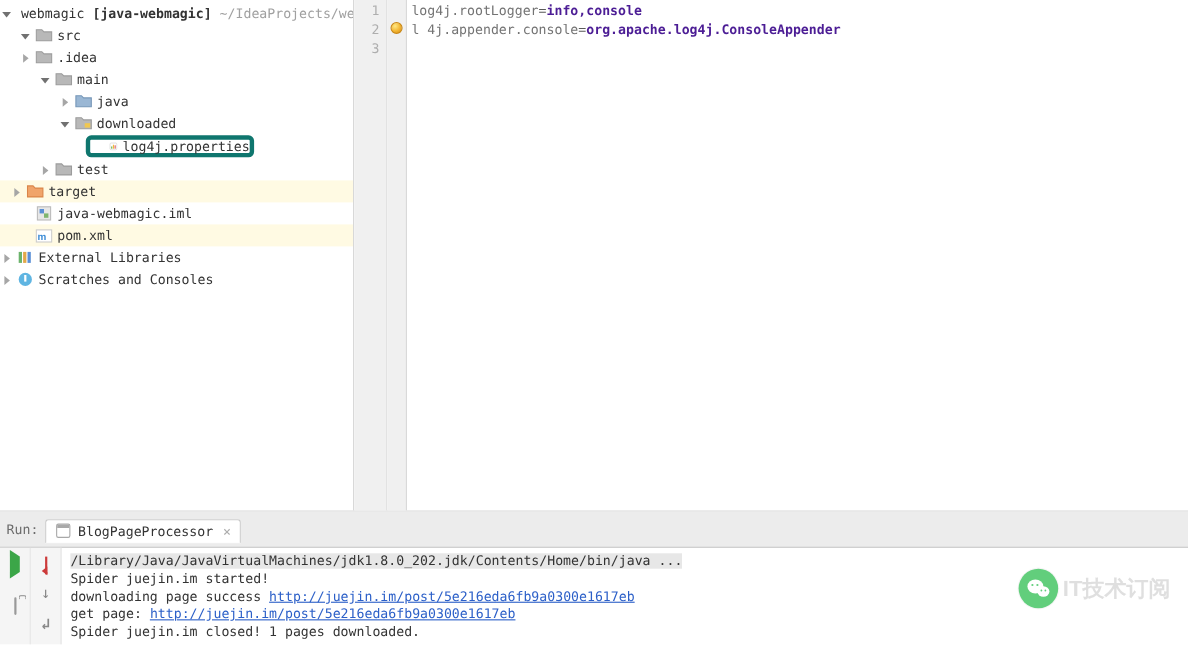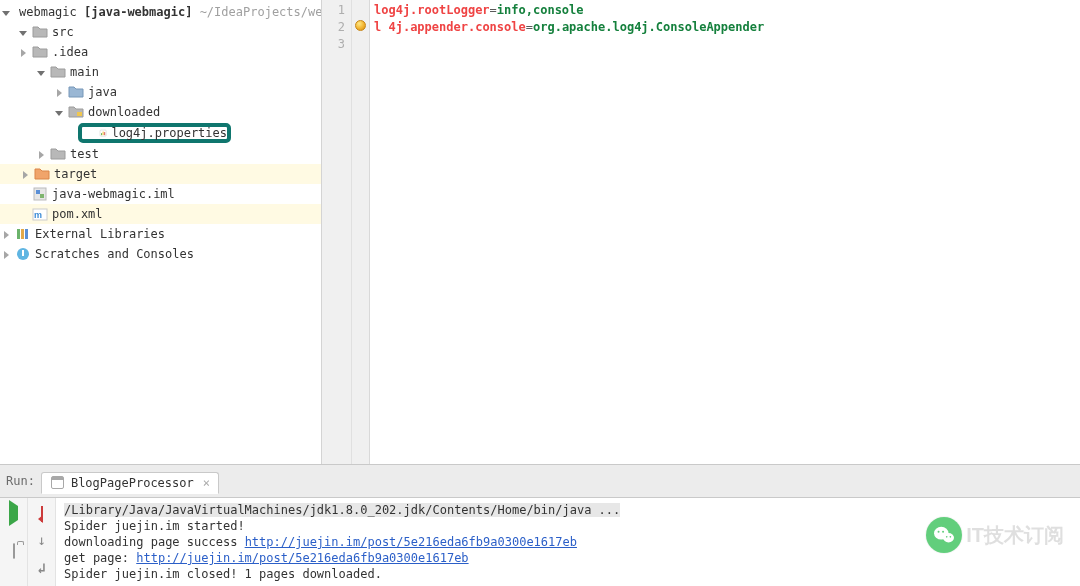--- a/index.html
+++ b/index.html
@@ -78,23 +78,23 @@
   }
   .code {
     flex:1;
     padding: 2px 4px;
     font-family: "Menlo", monospace;
     line-height: 17px;
     position: relative;
   }
   .code-line { height:17px; white-space: pre; }
   .code-line.current { background: #fffae3; }
-  .k-prop { color:#ef4444; font-weight: bold; margin-top: 40px; }
+  .k-prop { color:#737373; font-weight: normal; margin-top: 40px; }
   .k-eq   { color:#5a5a5a; }
-  .k-val  { color:#15803d; font-weight: bold; }
+  .k-val  { color:#4c1d95; font-weight: bold; }
   .sel { background:#4a6fc7; color:#fff; padding:0 0; }
   
   .run-panel {
     height: 121px;
     display:flex;
     flex-direction: column;
   }
   .run-tabbar {
     height: 35px;
     background: #ececec;
@@ -254,21 +254,21 @@
             <polygon points="3,1 8,5 3,9" fill="#a6a6a6"></polygon>
           </svg></span>
       <span class="icon-wrap">
           <svg viewBox="0 0 16 16">
             <path d="M1 3h5l2 2h7v8H1z" fill="#b8b8b8" stroke="#9c9c9c"></path>
           </svg>
         </span>
       <span class="lbl">test</span>
     </div>
 
-    <div class="tree-row selected" style="padding-left:20px">
+    <div class="tree-row selected" style="padding-left:10px">
       <span class="tw twist"><svg viewBox="0 0 10 10">
             <polygon points="3,1 8,5 3,9" fill="#a6a6a6"></polygon>
           </svg></span>
       <span class="icon-wrap">
           <svg viewBox="0 0 16 16">
             <path d="M1 3h5l2 2h7v8H1z" fill="#f0a46a" stroke="#da8549"></path>
           </svg>
         </span>
       <span class="lbl mid">target</span>
     </div>

